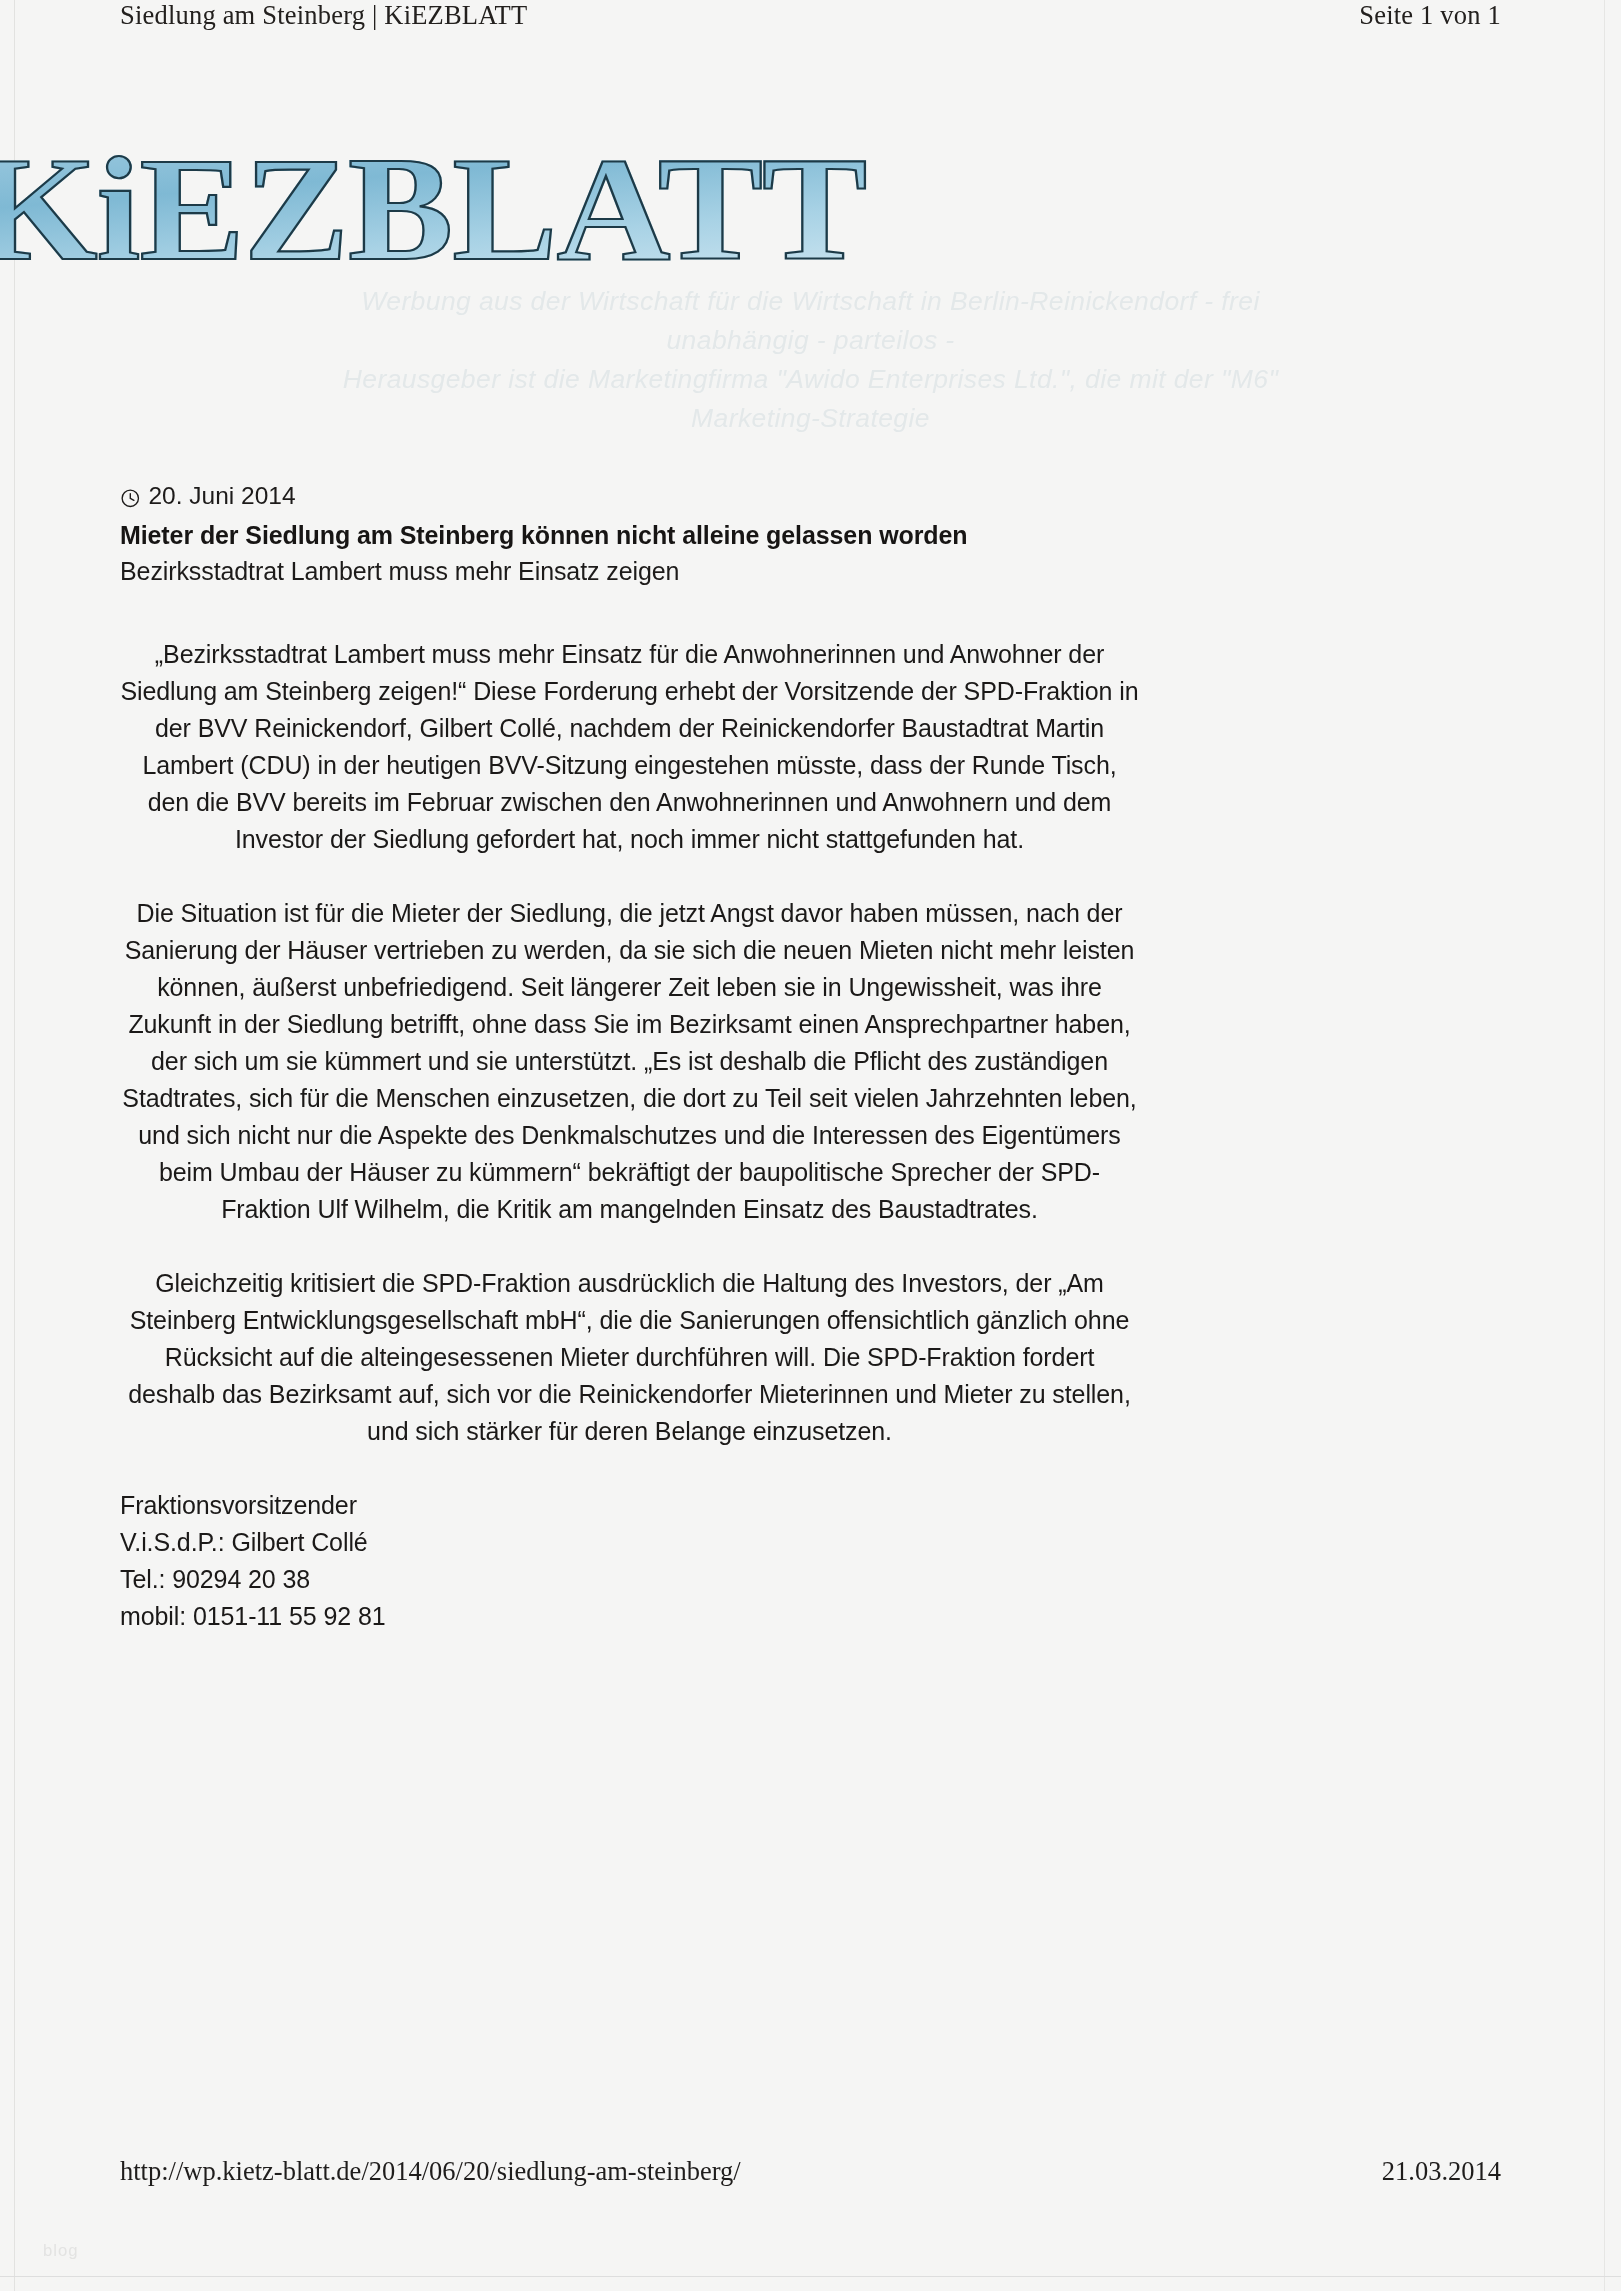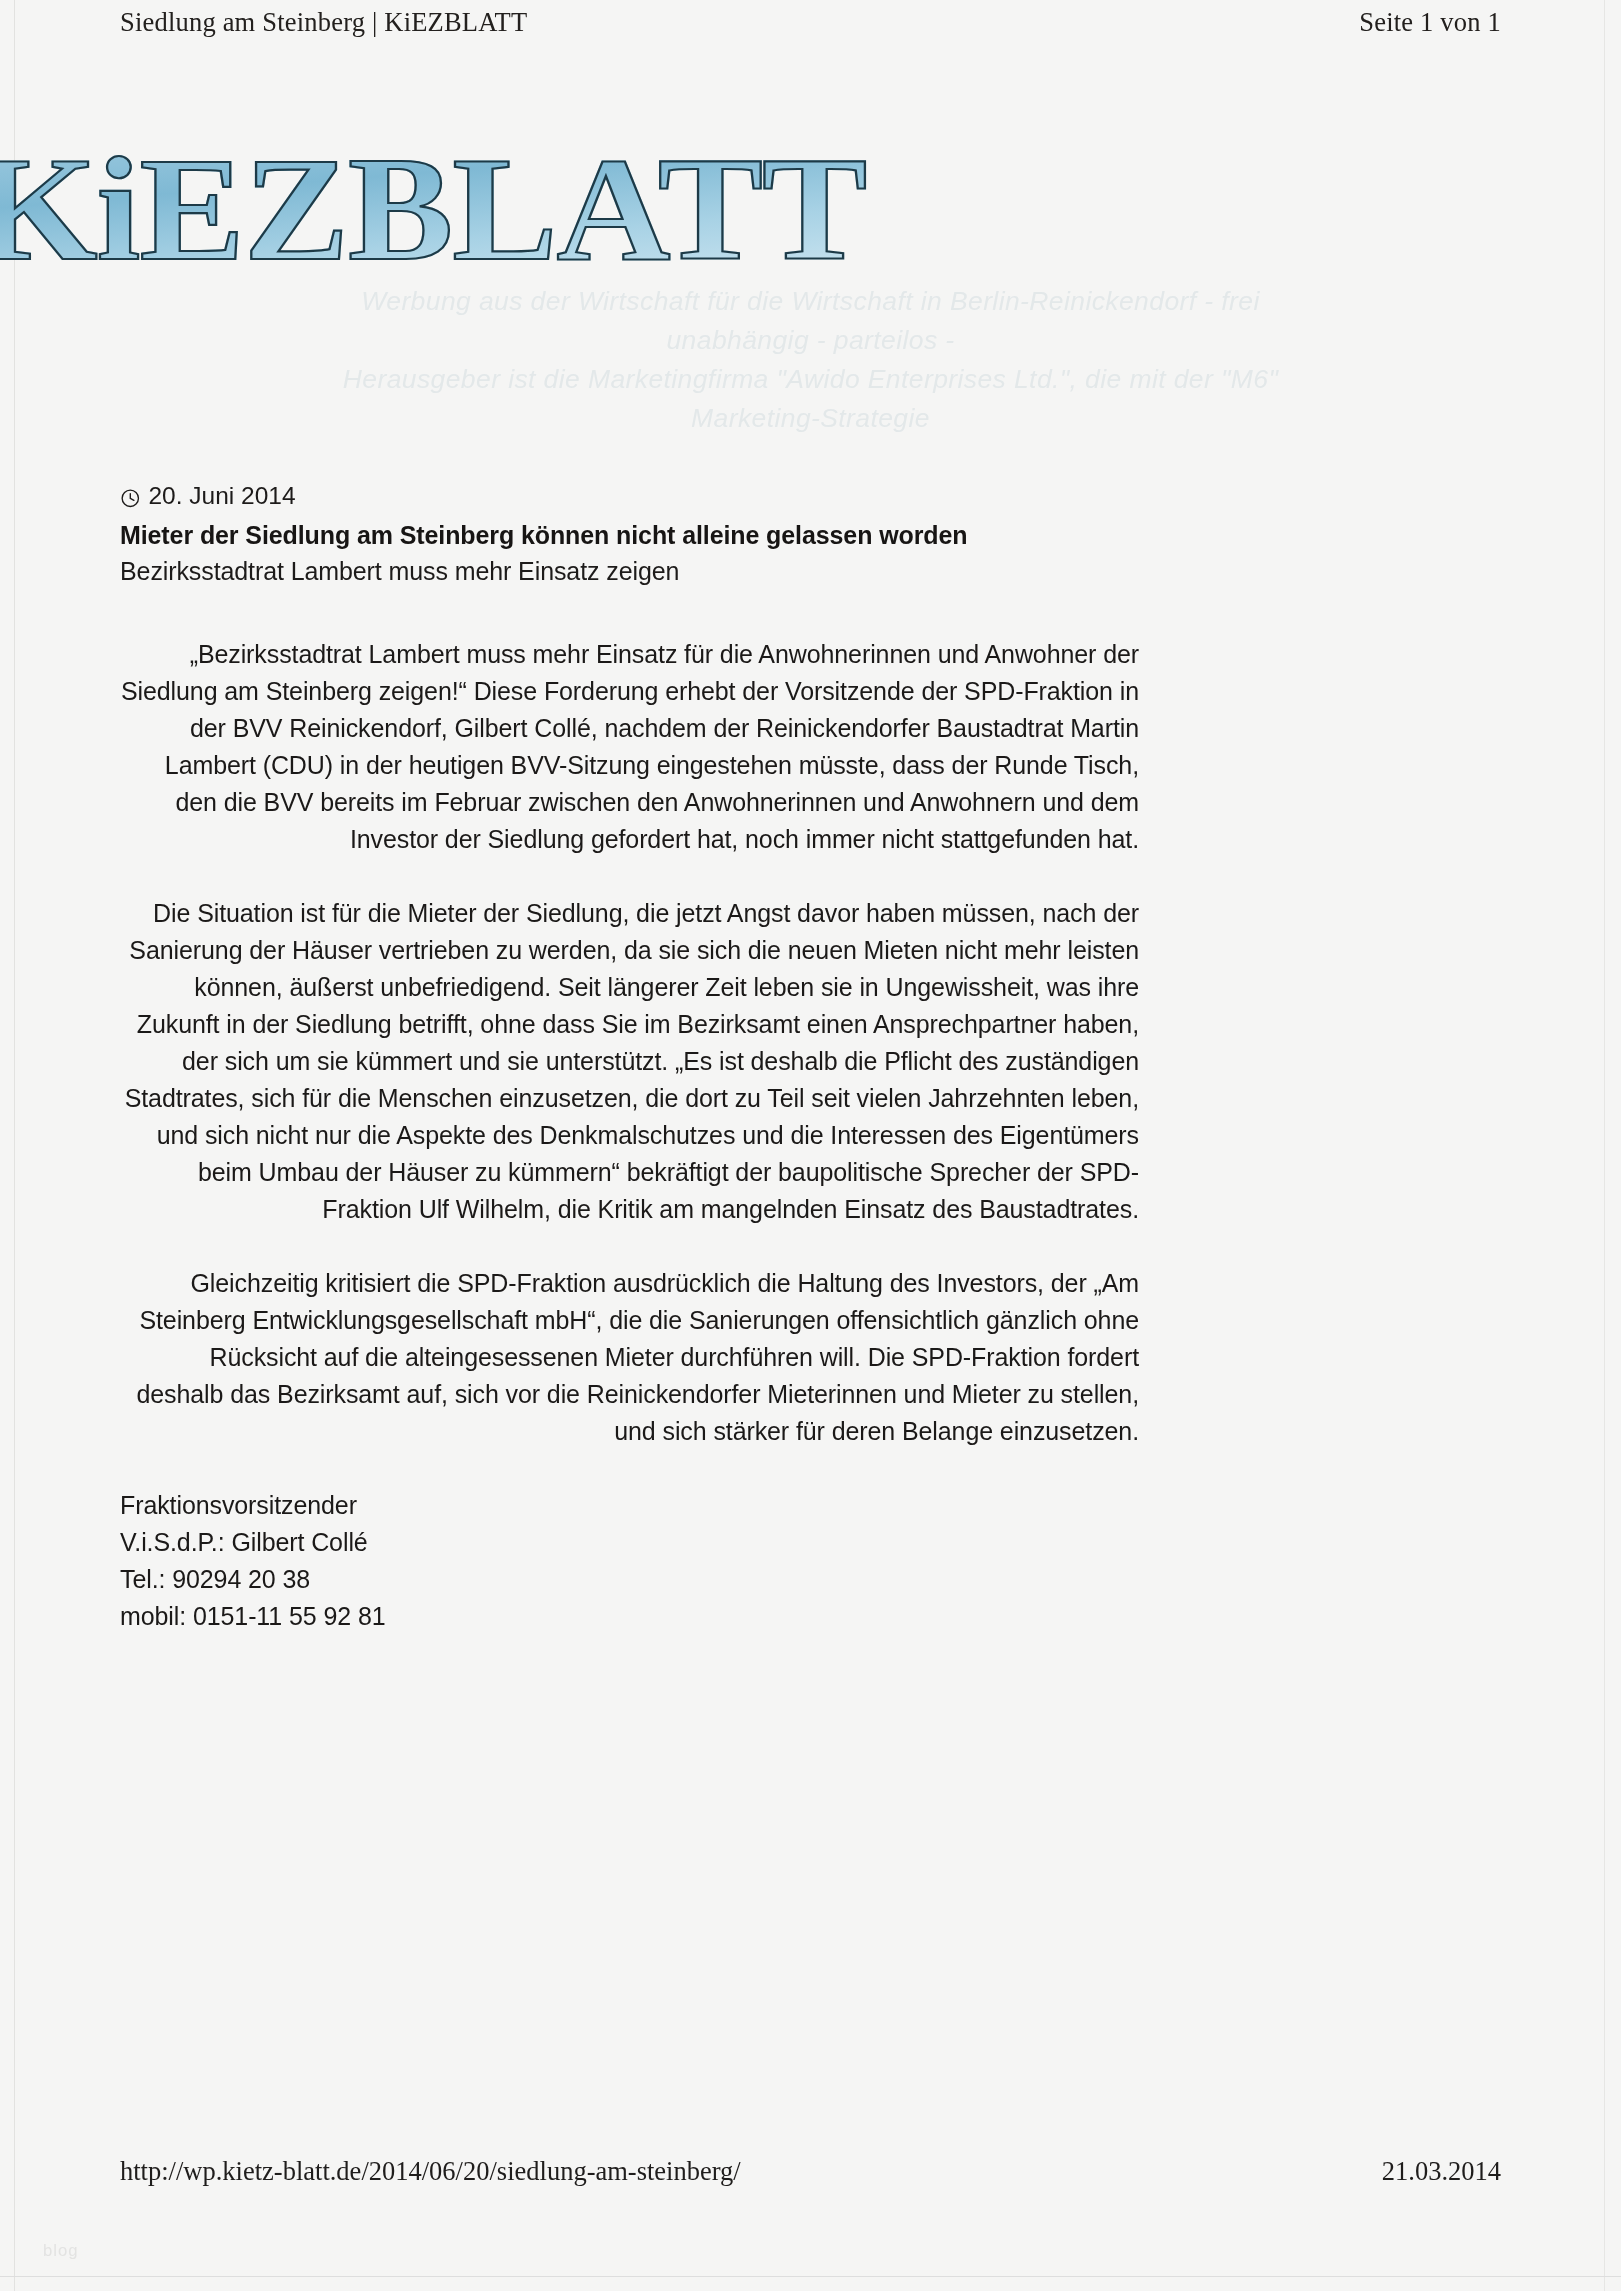--- a/index.html
+++ b/index.html
@@ -43,21 +43,21 @@
     background: #dedede;
   }
 
   
   .print-header {
     position: absolute;
     left: 0; top: 0;
     width: 1621px;
     height: 45px;
     display: flex;
-    align-items: center;
+    align-items: flex-start;
     justify-content: space-between;
     padding: 0 120px 0 120px;
     box-sizing: border-box;
     font-family: "Liberation Serif", serif;
     font-size: 26.5px;
     color: #23201e;
     letter-spacing: 0.2px;
   }
   .print-header .ph-left {
     white-space: nowrap;
@@ -159,21 +159,21 @@
 
   .body-block {
     margin-top: 47px;
   }
   .body-par {
     font-size: 25px;
     line-height: 37px;
     color: #1b1918;
     margin: 0 0 37px 0;
     letter-spacing: -0.1px;
-    text-align: right;
+    text-align: center;
   }
   .sig-block {
     font-size: 25px;
     line-height: 37px;
     color: #1b1918;
     margin-top: 5.9px;
     letter-spacing: -0.1px;
   }
   .ref-code {
     font-size: 25px;

